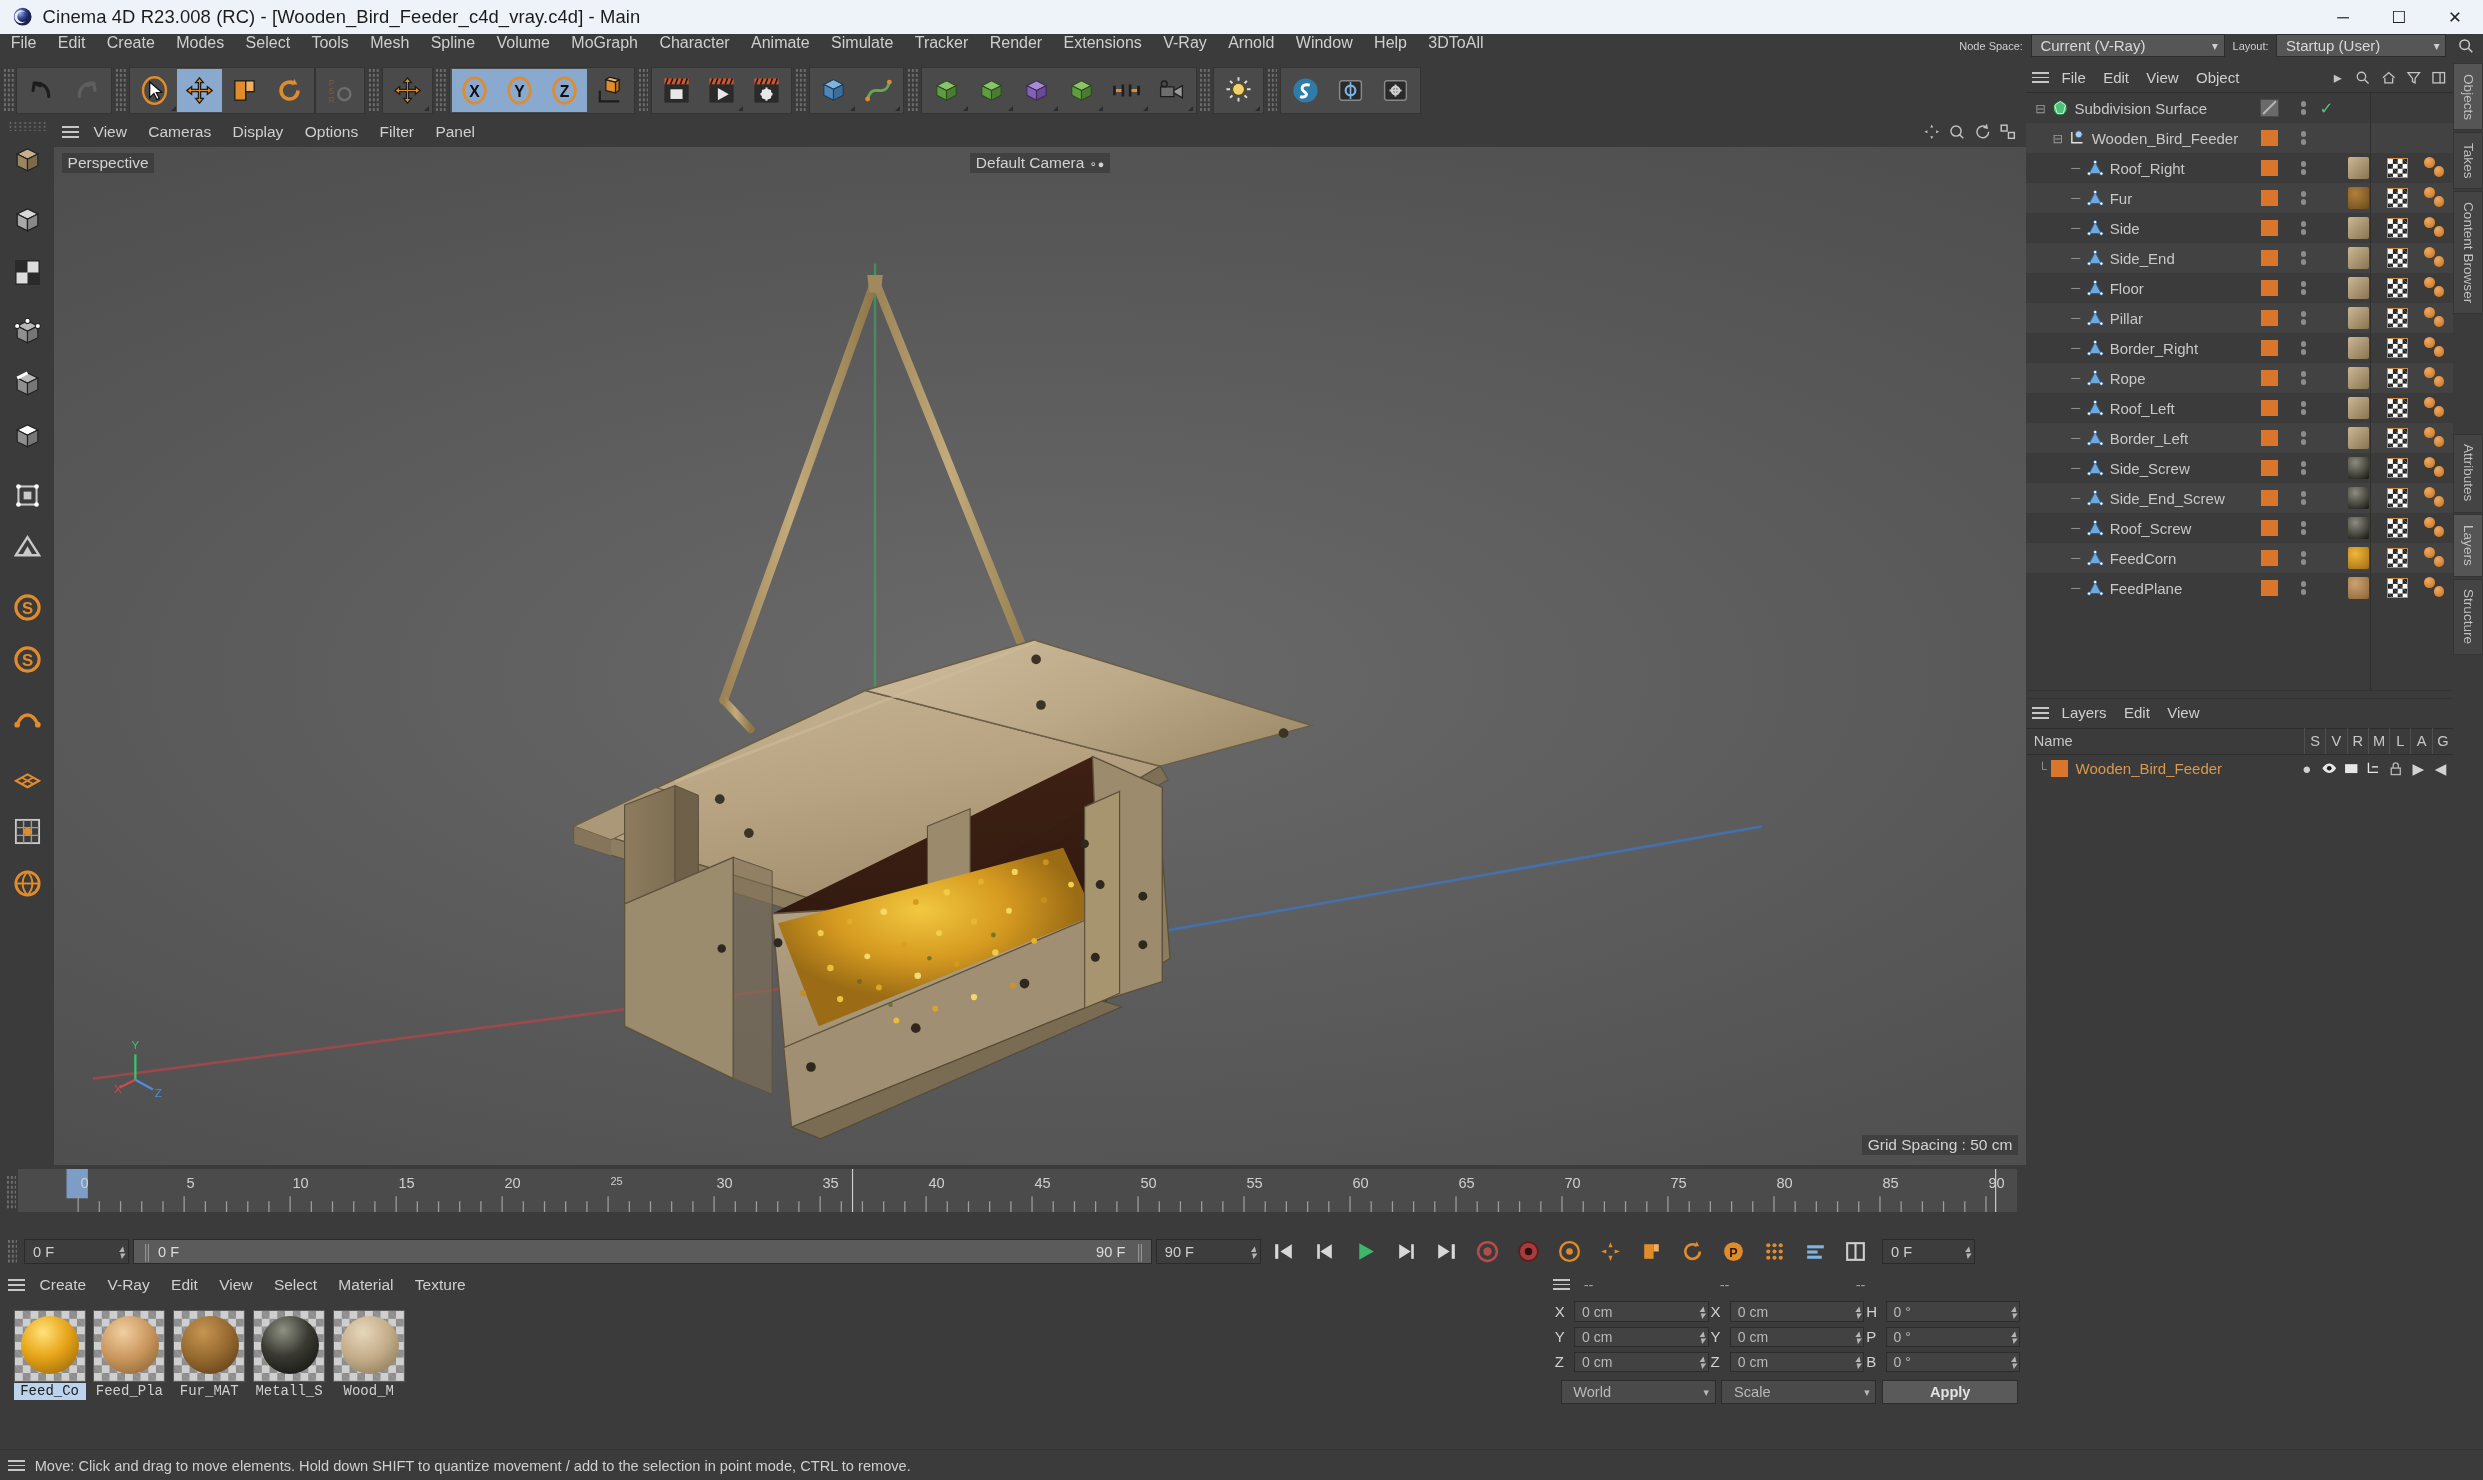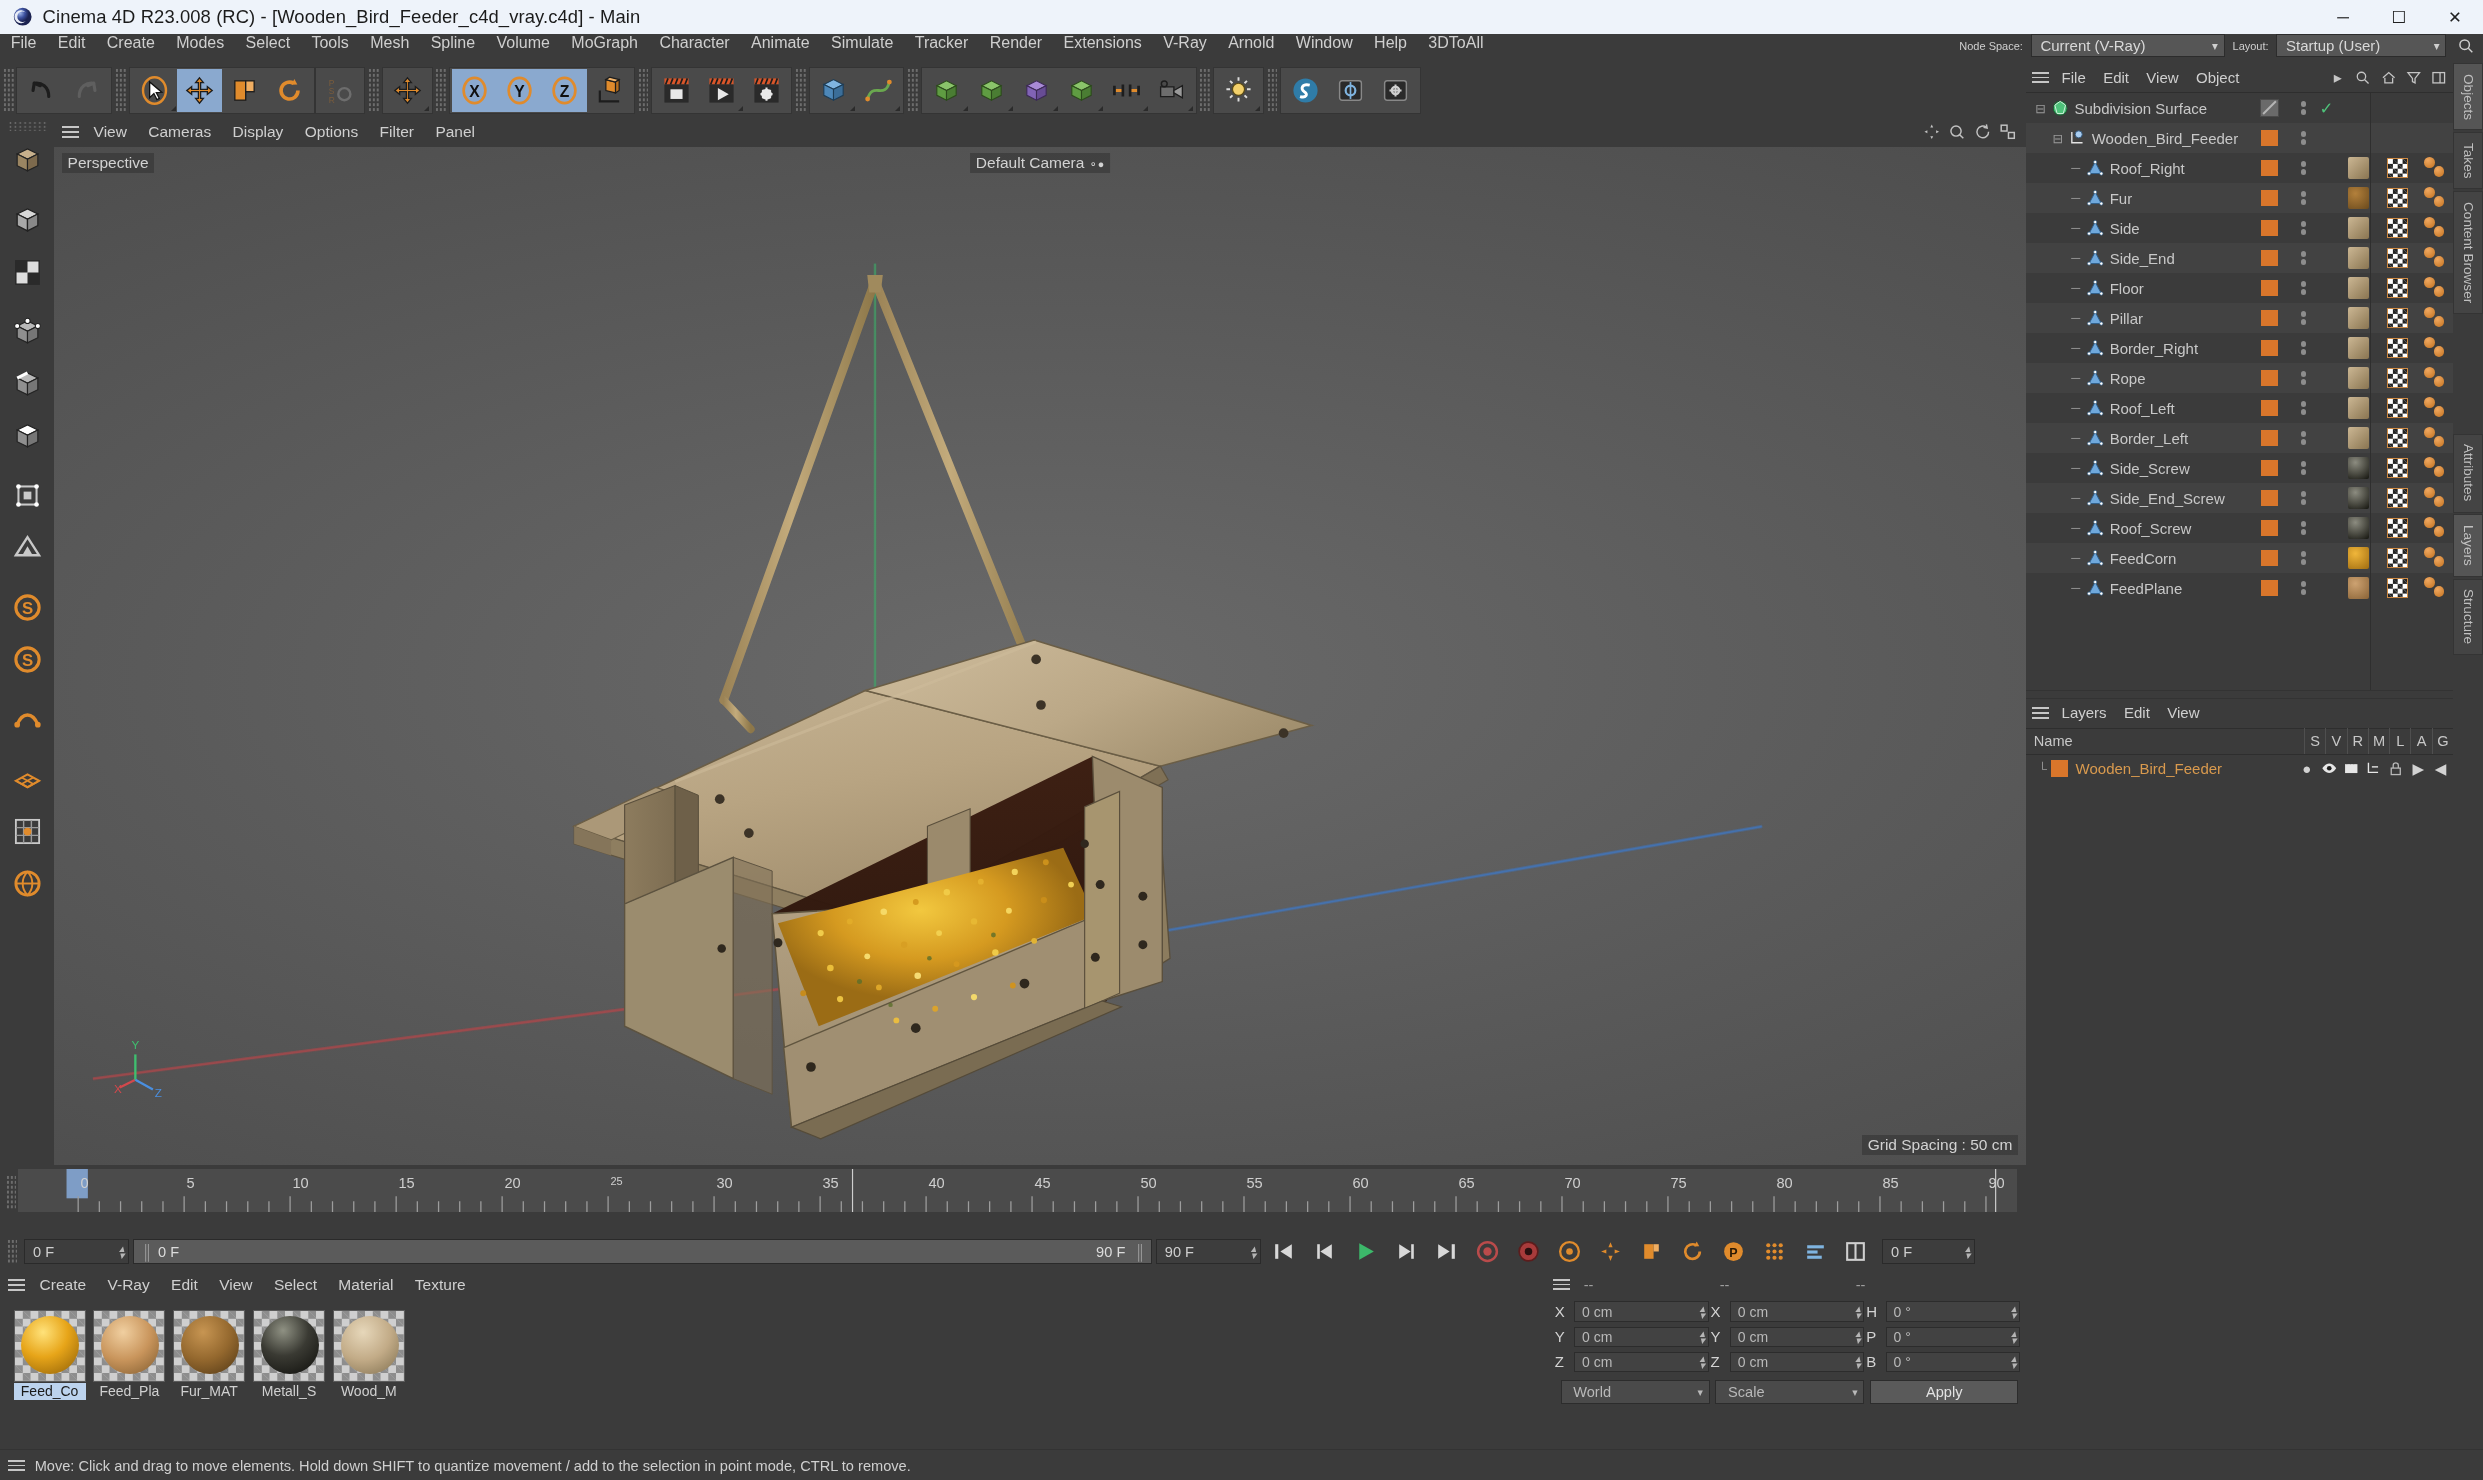--- a/index.html
+++ b/index.html
@@ -146,37 +146,37 @@
   .matmgr { position:absolute; left:0; top:1270px; width:1549px; height:175px; background:#3b3b3b; }
   .mat-grid { display:flex; padding:9.7px 0 0 13.6px; gap:7.8px; }
   .mat-cell { width:72px; }
   .mat-thumb { width:72px; height:72px; border:1px solid #5b5b5b;
                background-image:
                  linear-gradient(45deg,#8d8d8d 25%,transparent 25%,transparent 75%,#8d8d8d 75%),
                  linear-gradient(45deg,#8d8d8d 25%,#cfcfcf 25%,#cfcfcf 75%,#8d8d8d 75%);
                background-size:15.5px 15.5px; background-position:0 0,7.8px 7.8px; position:relative; overflow:hidden; }
   .mat-sphere { position:absolute; left:6.8px; top:5.8px; width:58px; height:58px; border-radius:50%; }
   .mat-name { font-size:14px; color:#d0d0d0; text-align:center; white-space:nowrap; overflow:hidden;
-              margin-top:1px; height:17.5px; }
+              margin-top:1px; height:17.5px;font-family:Liberation Mono, monospace; }
   .mat-cell.sel .mat-name { background:#bcd3ee; color:#1a1a1a; }
 
   
   .coordpanel { position:absolute; left:1549px; top:1270px; width:477px; height:175px; background:#3b3b3b; }
   .cp-head { height:29px; display:flex; align-items:center; color:#9e9e9e; font-size:14.6px; }
   .cp-head .dd { width:136px; text-align:left; padding-left:9.7px; }
   .cp-rows { padding:1.9px 5.8px 0 5.8px; }
   .cp-row { display:flex; align-items:center; height:21.3px; margin-bottom:3.9px; gap:1.9px; }
   .cp-lab { width:17.5px; color:#d3d3d3; font-size:15px; }
   .cp-inp { flex:1; background:#424242; border:1px solid #2c2c2c; height:20.4px; display:flex;
             align-items:center; padding:0 2.9px 0 6.8px; color:#b9b9b9; font-size:14px; }
   .cp-bottom { display:flex; gap:5.8px; padding:3.9px 7.8px 0 11.6px; align-items:center; }
   .cp-sel { background:#4a4a4a; border:1px solid #2c2c2c; height:24px; flex:1; display:flex;
             align-items:center; padding:0 5.8px 0 11.6px; color:#b9b9b9; font-size:14.6px; }
-  .cp-apply { background:#5a5a5a; border:1px solid #2c2c2c; height:24px; width:148px;
-              display:flex; align-items:center; justify-content:center; color:#e2e2e2; font-size:14.6px; }
+  .cp-apply { background:#5a5a5a; border:1px solid #2c2c2c; height:24px; width:136px;
+              display:flex; align-items:center; justify-content:center; color:#e2e2e2; font-size:14.6px;font-weight:bold; }
 
   
   .statusbar { position:absolute; left:0; top:1449px; width:2483px; height:32px; background:#3b3b3b;
                display:flex; align-items:center; border-top:1px solid #333; }
   .sb-text { font-size:14.6px; color:#cfcfcf; padding-left:5.8px; }
 </style>
 </head>
 <body>
 
 <div class="titlebar">

